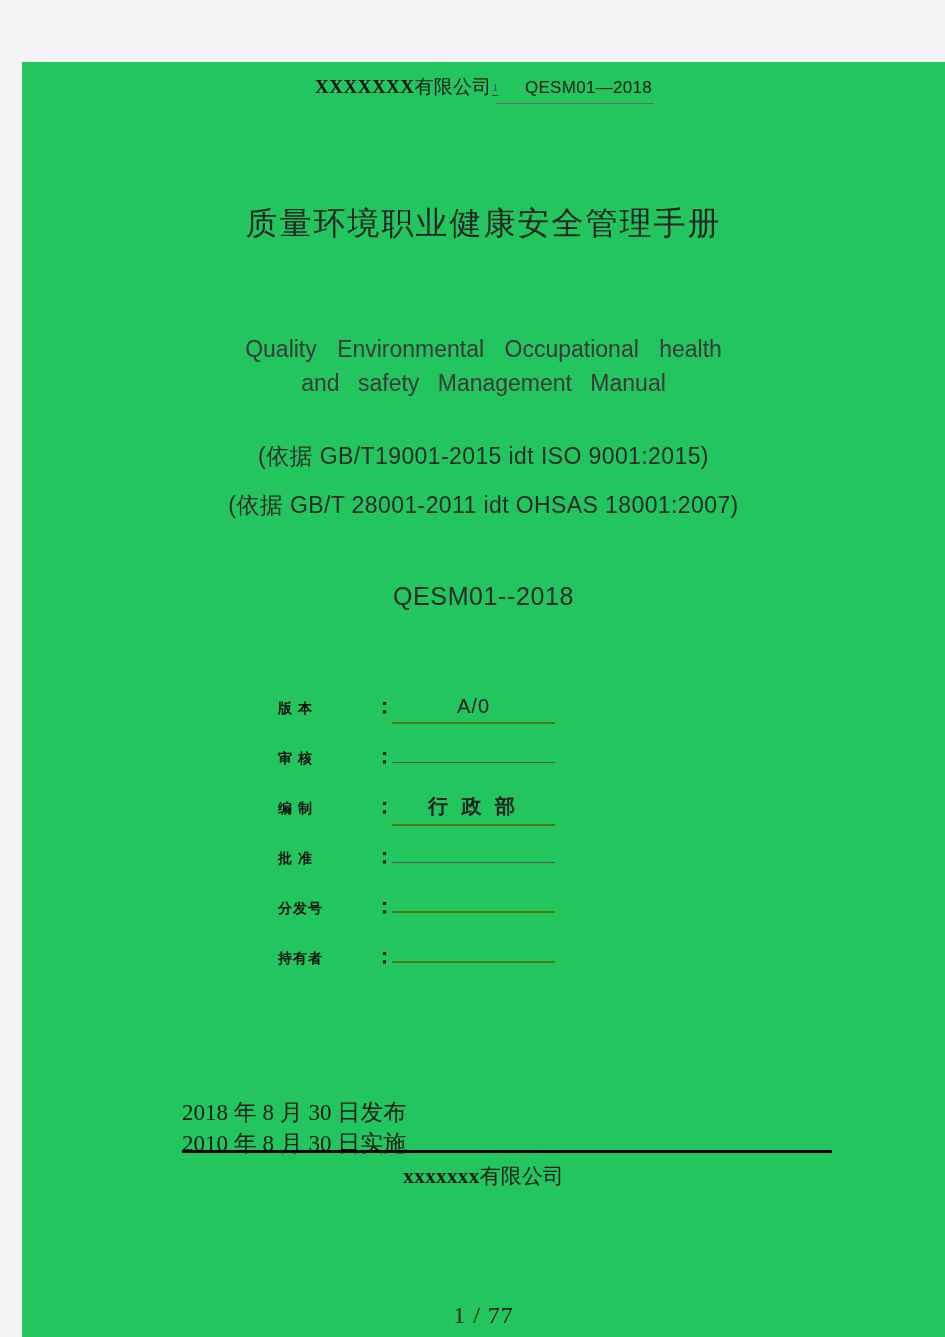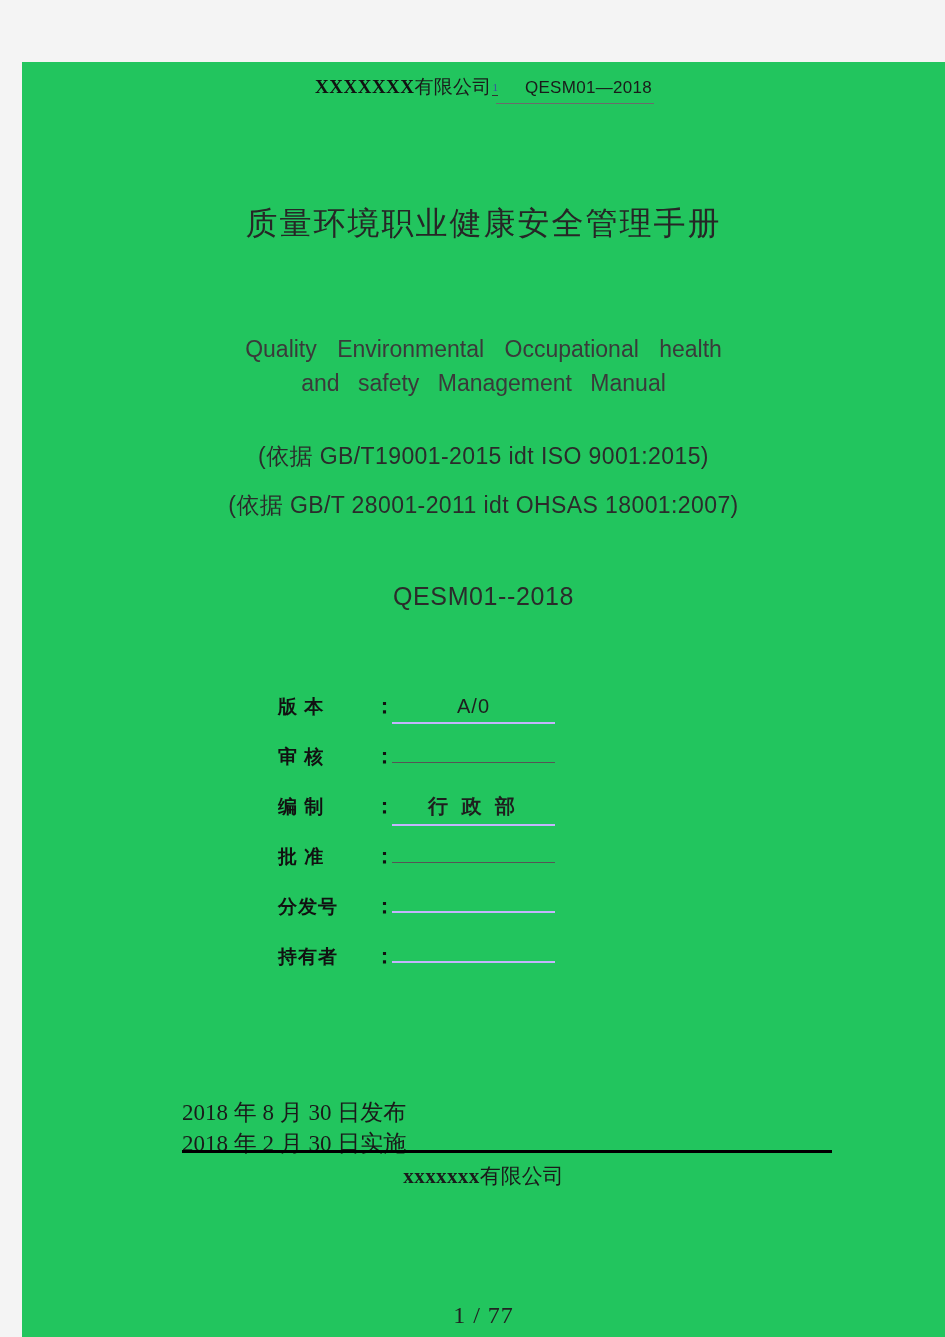--- a/index.html
+++ b/index.html
@@ -152,41 +152,41 @@
   }
   .form-row {
     position: relative;
     height: 50px;
     white-space: nowrap;
   }
   .form-label {
     display: inline-block;
     width: 96px;
     font-family: "Liberation Sans", sans-serif;
-    font-size: 19px;
+    font-size: 14px;
     font-weight: bold;
     color: #111;
     letter-spacing: 1px;
   }
   .form-colon {
     display: inline-block;
     width: 18px;
     font-family: "Liberation Sans", sans-serif;
     font-size: 21px;
     font-weight: bold;
     color: #111;
   }
   .form-value {
     display: inline-block;
     width: 163px;
     text-align: center;
     font-family: "Liberation Sans", sans-serif;
     font-size: 20px;
     color: #1e1e1e;
-    border-bottom: 2px solid #c4b5fd;
+    border-bottom: 2px solid #4d7c0f;
     padding-bottom: 4px;
     letter-spacing: 1px;
     vertical-align: baseline;
   }
   .form-value.thin { border-bottom: 1px solid #555; }
   .form-value.cjk { font-weight: bold; letter-spacing: 4px; }
 
   
   .dates {
     position: absolute;
@@ -284,21 +284,21 @@
     </div>
 
     <div class="form-row">
       <span class="form-label">持有者</span><span class="form-colon">：</span><span class="form-value"></span>
     </div>
 
   </div>
 
   <div class="dates">
     <span>2018 年 8 月 30 日发布</span>
-    <span>2018 年 2 月 30 日实施</span>
+    <span>2010 年 8 月 30 日实施</span>
   </div>
 
   <div class="rule-thick"></div>
 
   <div class="footer-company">
     <span class="latin">xxxxxxx</span><span>有限公司</span>
   </div>
 
   <div class="page-number">1 / 77</div>
 

